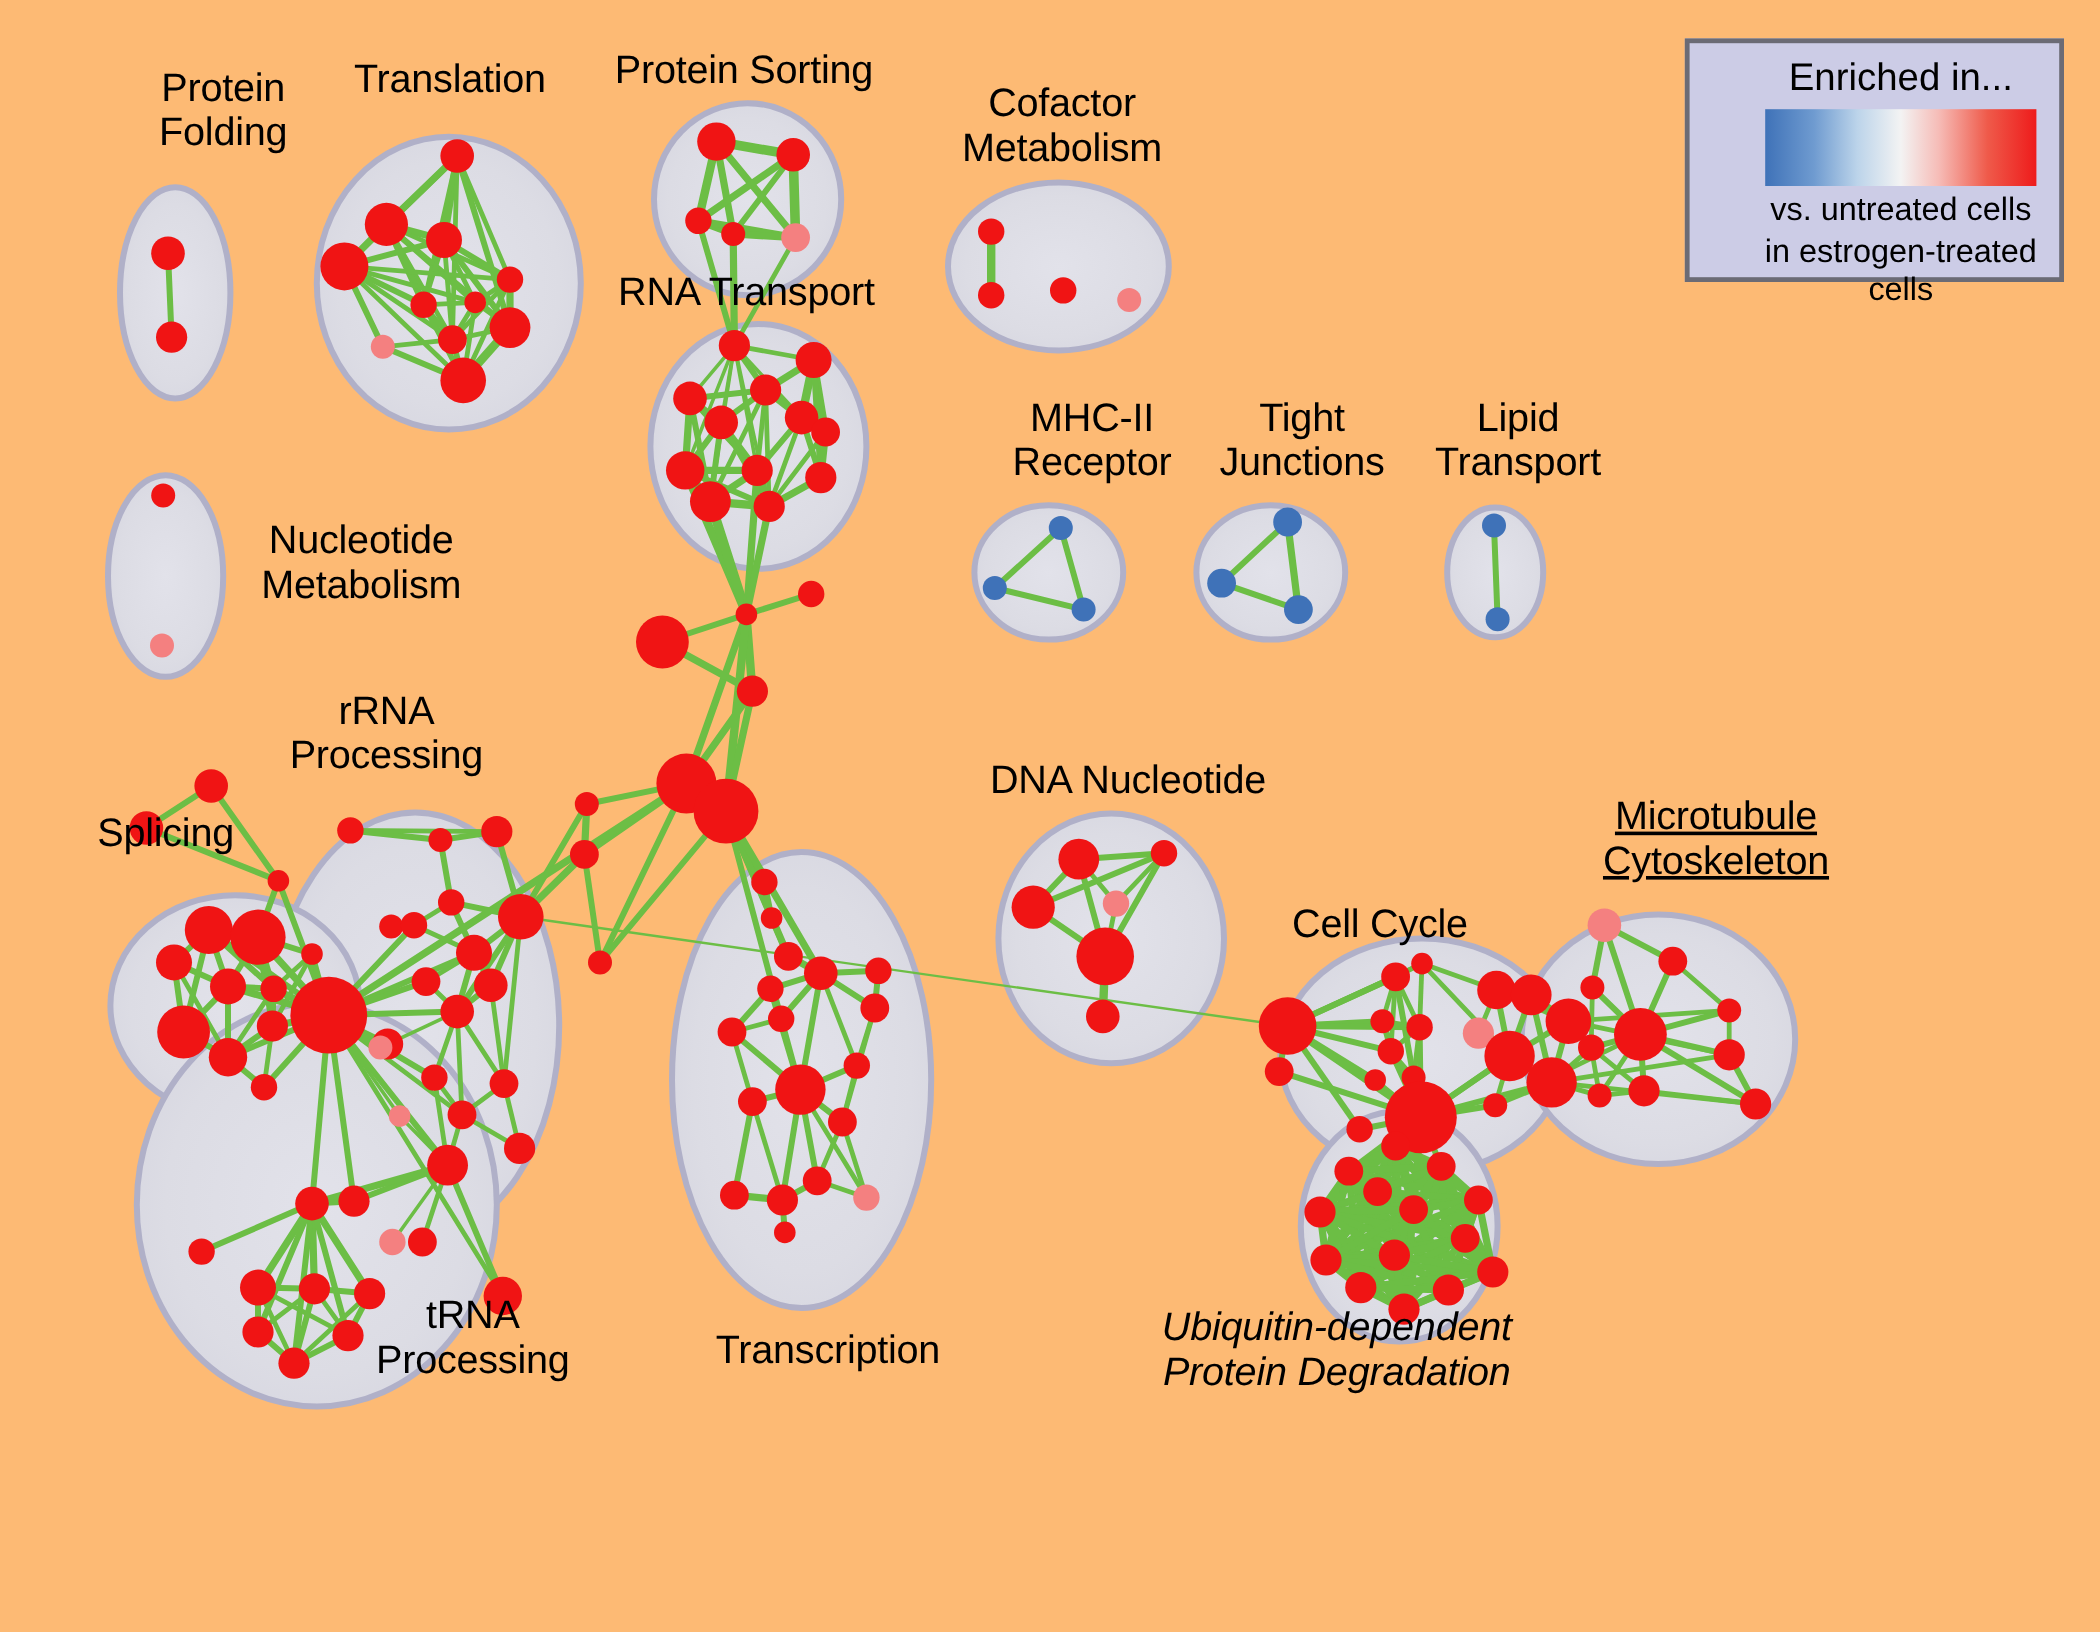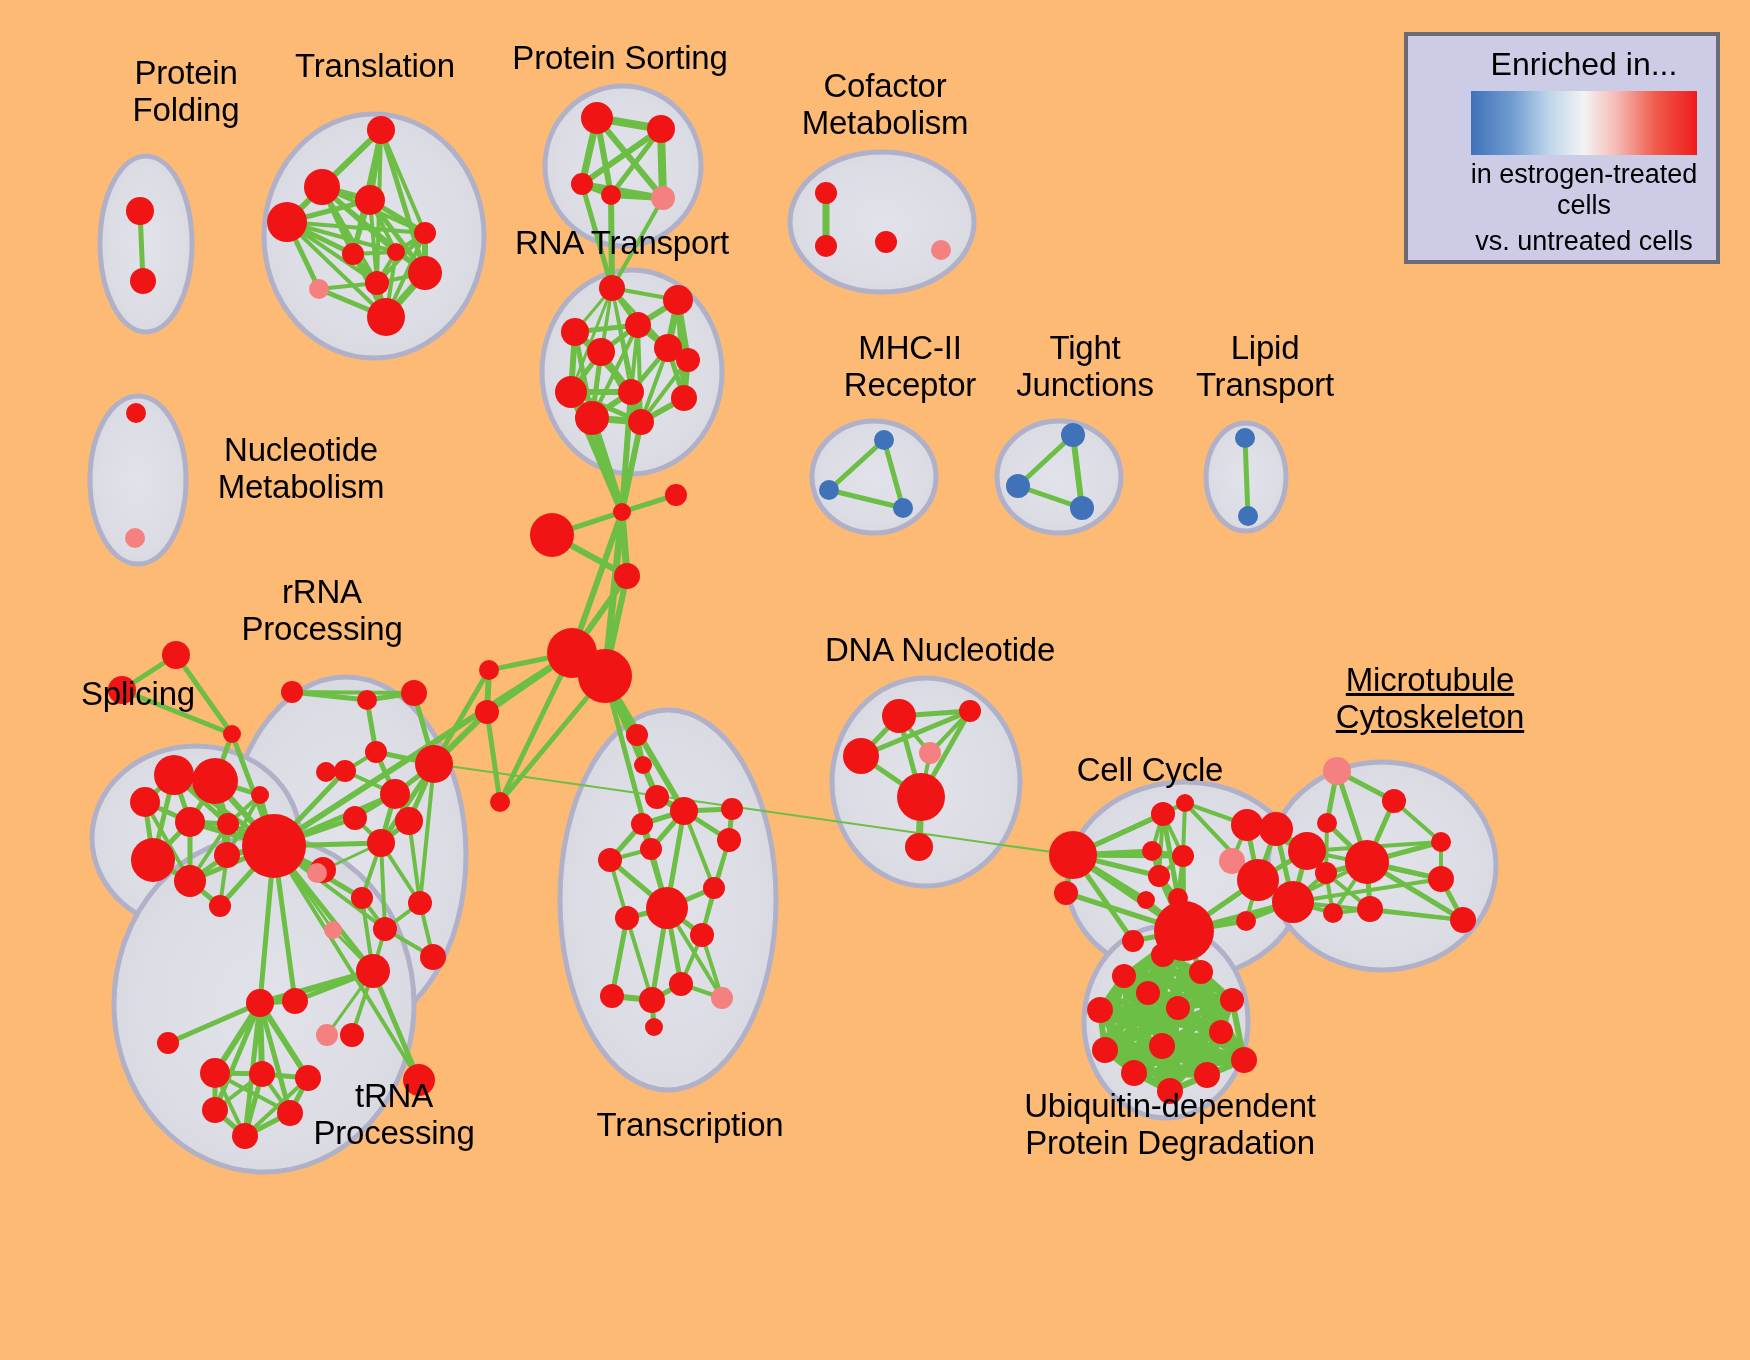--- a/index.html
+++ b/index.html
@@ -702,24 +702,24 @@
       <div class="cluster-label" style="left: 212px; top: 574px; width: 220px;">rRNA
 Processing</div>
       <div class="cluster-label" style="left: 38px; top: 676px; width: 200px;">Splicing</div>
       <div class="cluster-label" style="left: 284px; top: 1078px; width: 220px;">tRNA
 Processing</div>
       <div class="cluster-label" style="left: 560px; top: 1107px; width: 260px;">Transcription</div>
       <div class="cluster-label" style="left: 790px; top: 632px; width: 300px;">DNA Nucleotide</div>
       <div class="cluster-label" style="left: 1030px; top: 752px; width: 240px;">Cell Cycle</div>
       <div class="cluster-label" style="left: 1290px; top: 662px; width: 280px; text-decoration: underline;">Microtubule
 Cytoskeleton</div>
-      <div class="cluster-label" style="left: 970px; top: 1088px; width: 400px;">Ubiquitin-dependent
+      <div class="cluster-label" style="left: 914px; top: 1088px; width: 400px; font-style: italic;">Ubiquitin-dependent
 Protein Degradation</div>
     </div>
 
-  <div id="legend" style="left: 1404px; top: 32px; width: 316px; height: 232px; padding-left: 44px;">
+  <div id="legend" style="left: 1404px; top: 32px; width: 316px; height: 203px; padding-left: 44px;">
     <div class="lg-title">Enriched in...</div>
     <div class="lg-bar" style="width: 226px;"></div>
+    <div class="lg-sub">vs. untreated cells</div>
     <div class="lg-sub">in estrogen-treated cells</div>
-    <div class="lg-sub">vs. untreated cells</div>
   </div>
 
 </div>
 
 </body></html>

